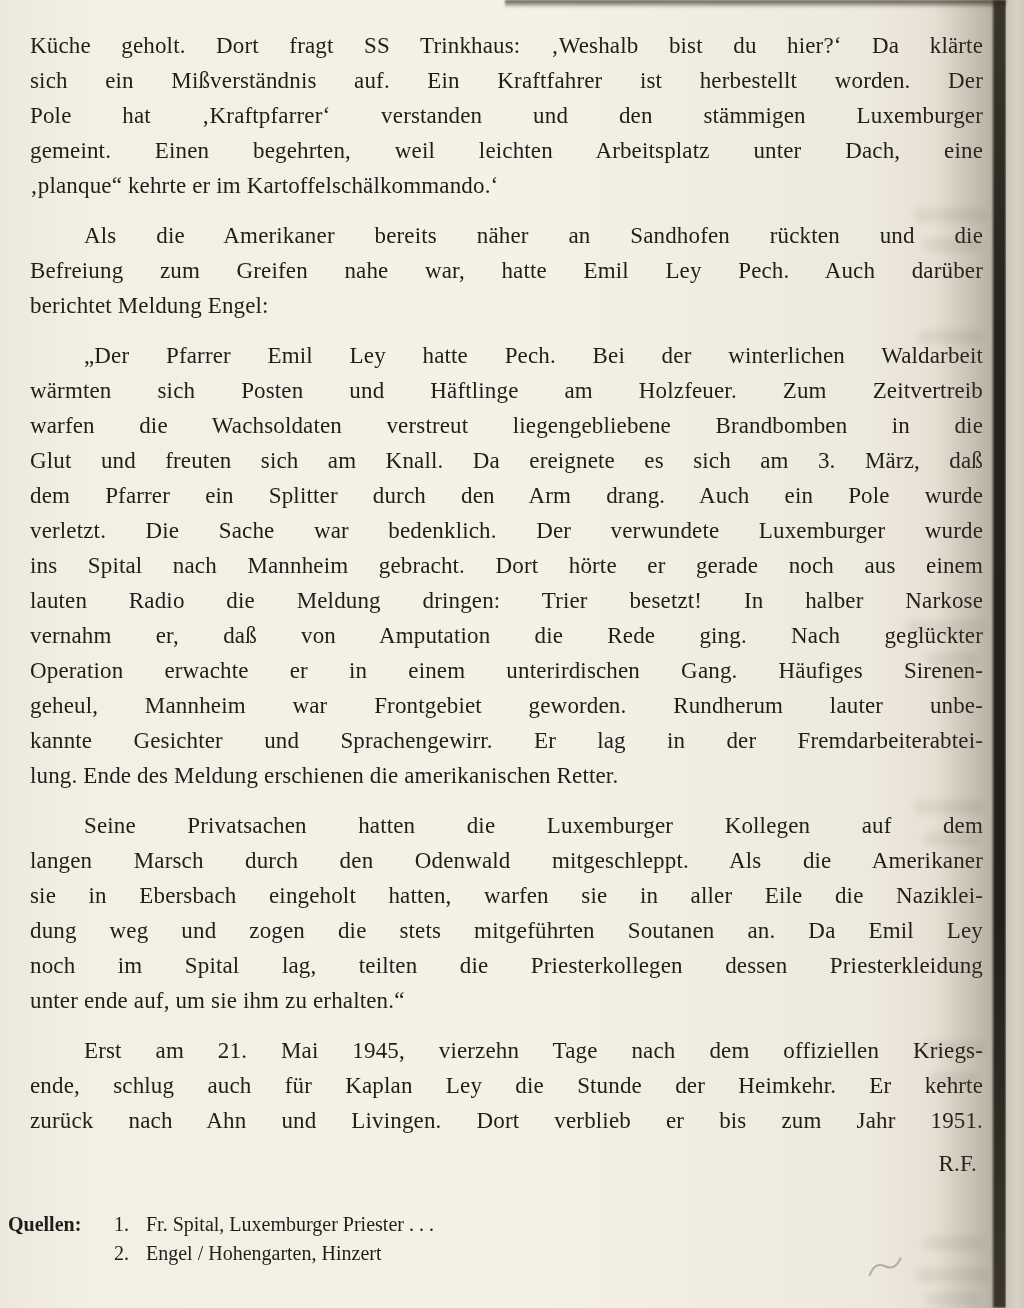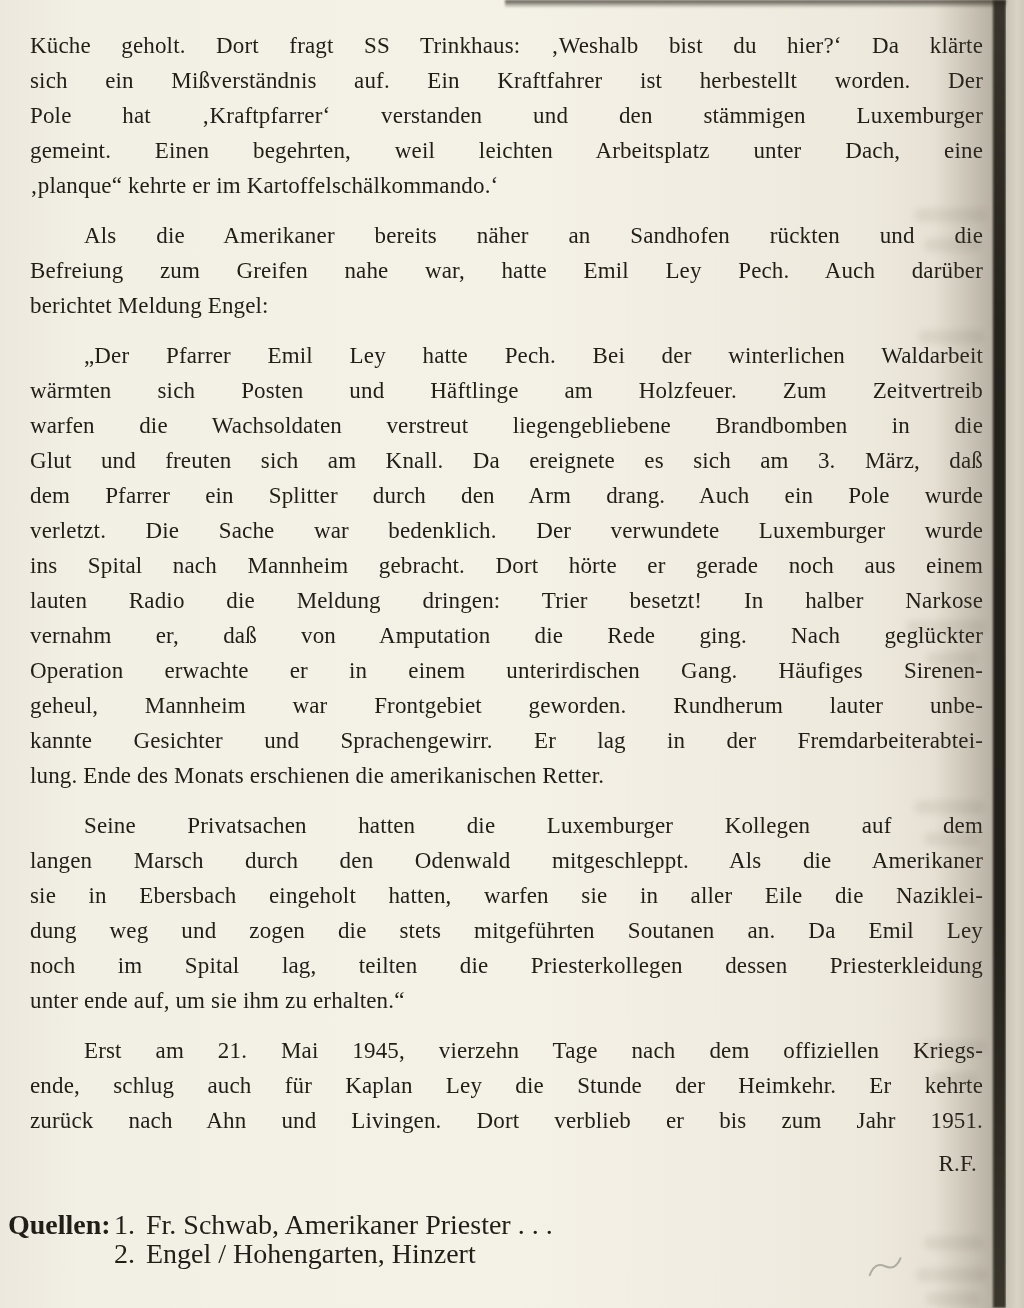--- a/index.html
+++ b/index.html
@@ -46,21 +46,21 @@
   .line { text-align: justify; text-align-last: justify; }
   .line.no-stretch { text-align-last: left; }
   .line.indent { text-indent: 54px; }
   .signature {
     margin-top: 8px; text-align: right; padding-right: 6px;
     font-size: 23px;
   }
   
   .sources {
     position: absolute; left: 8px; top: 1210px; right: 60px;
-    font-size: 28px; line-height: 29px;
+    font-size: 20px; line-height: 29px;
     display: flex; align-items: flex-start;
   }
   .sources-label { font-weight: bold; width: 106px; flex: 0 0 auto; }
   .source-line { white-space: nowrap; }
   .source-num { display: inline-block; width: 32px; }
   
   .ghost {
     position: absolute; height: 14px;
     background: #857d6b; opacity: 0.13;
     filter: blur(3px); border-radius: 7px;
@@ -112,21 +112,21 @@
         <div class="line">warfen die Wachsoldaten verstreut liegengebliebene Brandbomben in die</div>
         <div class="line">Glut und freuten sich am Knall. Da ereignete es sich am 3. März, daß</div>
         <div class="line">dem Pfarrer ein Splitter durch den Arm drang. Auch ein Pole wurde</div>
         <div class="line">verletzt. Die Sache war bedenklich. Der verwundete Luxemburger wurde</div>
         <div class="line">ins Spital nach Mannheim gebracht. Dort hörte er gerade noch aus einem</div>
         <div class="line">lauten Radio die Meldung dringen: Trier besetzt! In halber Narkose</div>
         <div class="line">vernahm er, daß von Amputation die Rede ging. Nach geglückter</div>
         <div class="line">Operation erwachte er in einem unterirdischen Gang. Häufiges Sirenen-</div>
         <div class="line">geheul, Mannheim war Frontgebiet geworden. Rundherum lauter unbe-</div>
         <div class="line">kannte Gesichter und Sprachengewirr. Er lag in der Fremdarbeiterabtei-</div>
-        <div class="line no-stretch">lung. Ende des Monats erschienen die amerikanischen Retter.</div>
+        <div class="line no-stretch">lung. Ende des Meldung erschienen die amerikanischen Retter.</div>
       </div>
       <div class="para">
         <div class="line indent">Seine Privatsachen hatten die Luxemburger Kollegen auf dem</div>
         <div class="line">langen Marsch durch den Odenwald mitgeschleppt. Als die Amerikaner</div>
         <div class="line">sie in Ebersbach eingeholt hatten, warfen sie in aller Eile die Naziklei-</div>
         <div class="line">dung weg und zogen die stets mitgeführten Soutanen an. Da Emil Ley</div>
         <div class="line">noch im Spital lag, teilten die Priesterkollegen dessen Priesterkleidung</div>
         <div class="line no-stretch">unter ende auf, um sie ihm zu erhalten.“</div>
       </div>
       <div class="para">
@@ -134,21 +134,21 @@
         <div class="line">ende, schlug auch für Kaplan Ley die Stunde der Heimkehr. Er kehrte</div>
         <div class="line">zurück nach Ahn und Livingen. Dort verblieb er bis zum Jahr 1951.</div>
       </div>
     </div>
   <div class="signature">R.F.</div>
 </div>
 
 <div class="sources">
   <div class="sources-label">Quellen:</div>
   <div id="sources-list">
-      <div class="source-line"><span class="source-num">1.</span><span>Fr. Schwab, Amerikaner Priester . . .</span></div>
+      <div class="source-line"><span class="source-num">1.</span><span>Fr. Spital, Luxemburger Priester . . .</span></div>
       <div class="source-line"><span class="source-num">2.</span><span>Engel / Hohengarten, Hinzert</span></div>
     </div>
 </div>
 
 <div class="edge-glow"></div>
 <div class="edge-dark"></div>
 <div class="outer-strip"></div>
 <div class="top-shade"></div>
 
 </body></html>

